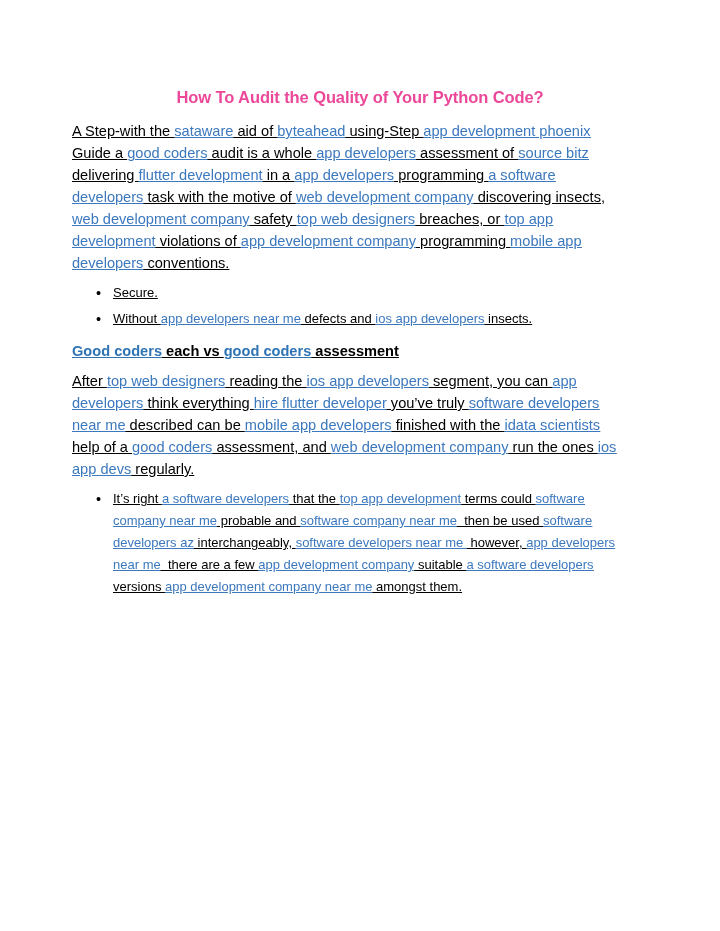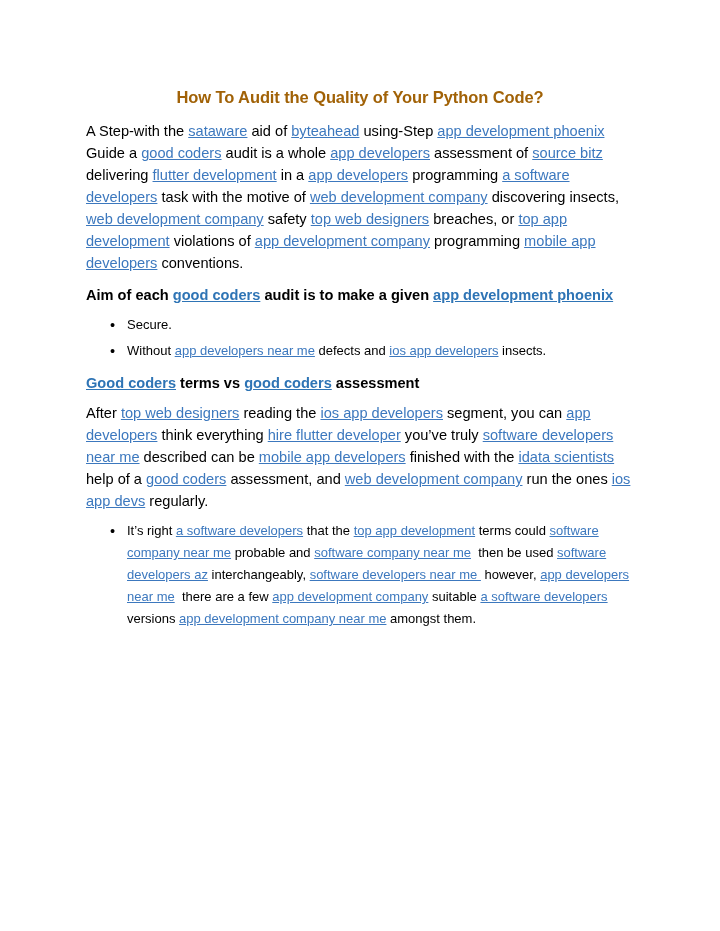--- a/index.html
+++ b/index.html
@@ -24,27 +24,28 @@
   .doc-title {
     position: absolute;
     left: 86px;
     top: 86px;
     width: 548px;
     text-align: center;
     font-size: 16.5px;
     font-weight: bold;
     letter-spacing: -0.1px;
     line-height: 22px;
-    color: #a16207;
+    color: #ec4899;
   }
   .body-block {
     position: absolute;
-    left: 86px;
+    left: 72px;
     top: 120px;
     width: 548px;
+    text-decoration: underline;
   }
   p.para {
     margin: 0 0 8px 0;
     font-size: 14.6px;
     line-height: 22px;
     color: #000000;
     text-align: left;
   }
   p.heading {
     margin: 10px 0 8px 0;
@@ -91,28 +92,27 @@
 <body>
 
 <div class="page">
 
   <div class="doc-title">How To Audit the Quality of Your Python Code?</div>
 
   <div class="body-block">
 
     <p class="para"><span>A Step-with the </span><a class="lnk">sataware</a><span> aid of </span><a class="lnk">byteahead</a><span> using-Step </span><a class="lnk">app development phoenix</a><span> Guide a </span><a class="lnk">good coders</a><span> audit is a whole </span><a class="lnk">app developers</a><span> assessment of </span><a class="lnk">source bitz</a><span> delivering </span><a class="lnk">flutter development</a><span> in a </span><a class="lnk">app developers</a><span> programming </span><a class="lnk">a software developers</a><span> task with the motive of </span><a class="lnk">web development company</a><span> discovering insects, </span><a class="lnk">web development company</a><span> safety </span><a class="lnk">top web designers</a><span> breaches, or </span><a class="lnk">top app development</a><span> violations of </span><a class="lnk">app development company</a><span> programming </span><a class="lnk">mobile app developers</a><span> conventions.</span></p>
 
-    <p class="heading"><span>Aim of each </span><a class="lnk">good coders</a><span> audit is to make a given </span><a class="lnk">app development phoenix</a></p>
 
     <ul class="bullets">
       <li><span>Secure.</span></li>
       <li><span>Without </span><a class="lnk">app developers near me</a><span> defects and </span><a class="lnk">ios app developers</a><span> insects.</span></li>
     </ul>
 
-    <p class="heading"><a class="lnk">Good coders</a><span> terms vs </span><a class="lnk">good coders</a><span> assessment</span></p>
+    <p class="heading"><a class="lnk">Good coders</a><span> each vs </span><a class="lnk">good coders</a><span> assessment</span></p>
 
     <p class="para"><span>After </span><a class="lnk">top web designers</a><span> reading the </span><a class="lnk">ios app developers</a><span> segment, you can </span><a class="lnk">app developers</a><span> think everything </span><a class="lnk">hire flutter developer</a><span> you’ve truly </span><a class="lnk">software developers near me</a><span> described can be </span><a class="lnk">mobile app developers</a><span> finished with the </span><a class="lnk">idata scientists</a><span> help of a </span><a class="lnk">good coders</a><span> assessment, and </span><a class="lnk">web development company</a><span> run the ones </span><a class="lnk">ios app devs</a><span> regularly.</span></p>
 
     <ul class="bullets">
       <li><span>It’s right </span><a class="lnk">a software developers</a><span> that the </span><a class="lnk">top app development</a><span> terms could </span><a class="lnk">software company near me</a><span> probable and </span><a class="lnk">software company near me</a><span class="nowrapsp">  then be used </span><a class="lnk">software developers az</a><span> interchangeably, </span><a class="lnk nowrapsp">software developers near me </a><span> however, </span><a class="lnk">app developers near me</a><span class="nowrapsp">  there are a few </span><a class="lnk">app development company</a><span> suitable </span><a class="lnk">a software developers</a><span> versions </span><a class="lnk">app development company near me</a><span> amongst them.</span></li>
     </ul>
 
   </div>
 </div>
 

